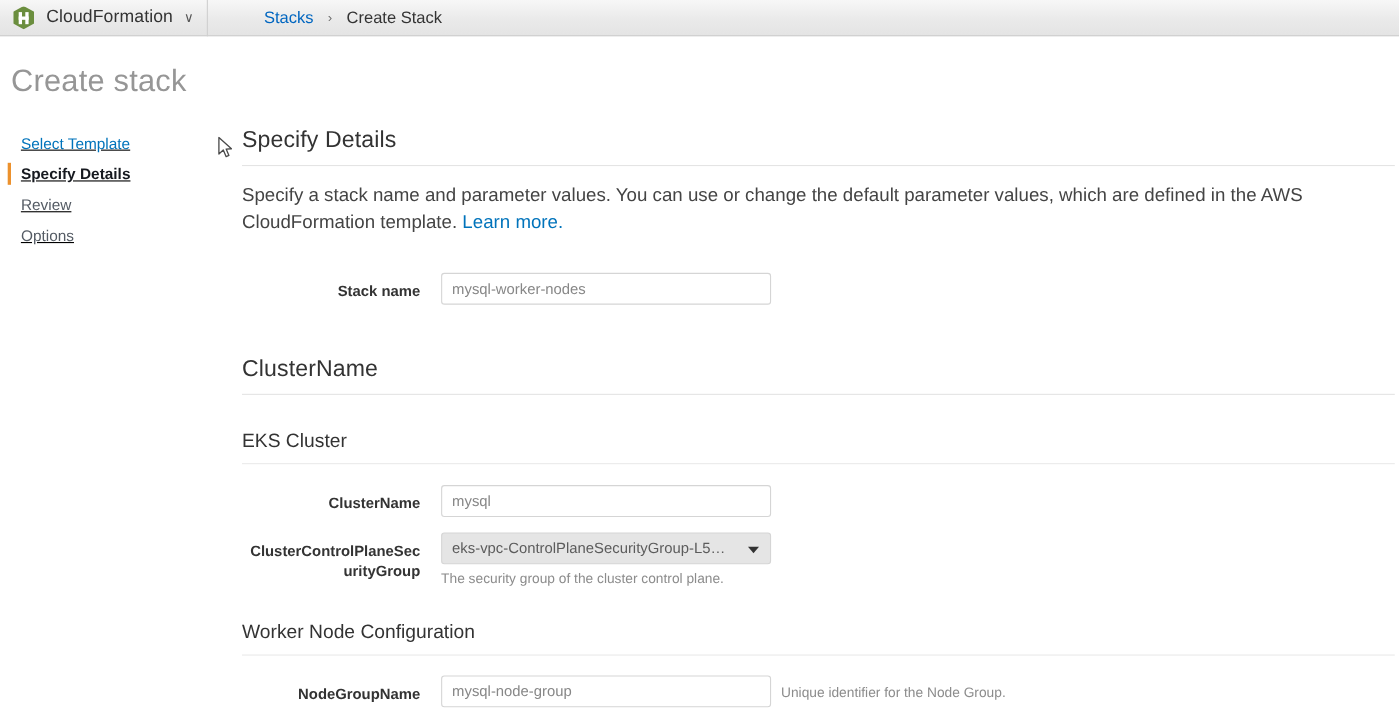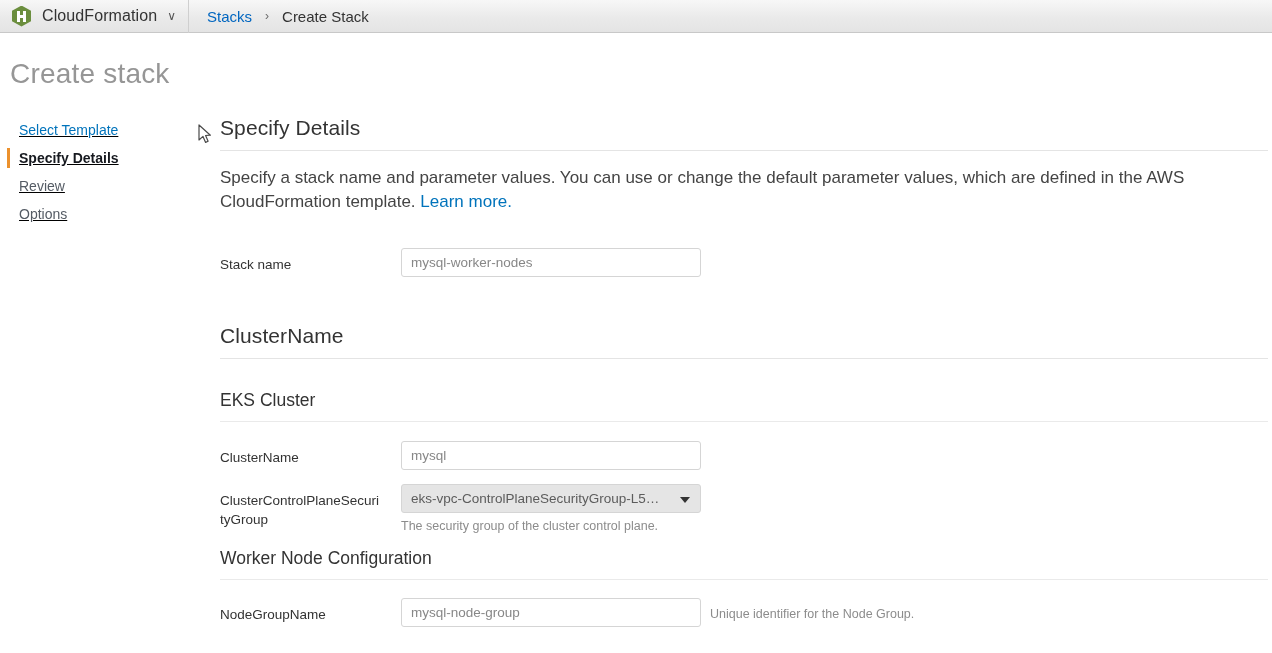--- a/index.html
+++ b/index.html
@@ -12,20 +12,21 @@
   }
 
   
   .topbar {
     position: relative;
     height: 33px;
     background: linear-gradient(to bottom, #f7f7f7 0%, #eaeaea 55%, #e4e4e4 100%);
     border-bottom: 1px solid #c8c8c8;
     display: flex;
     align-items: center;
+    gap: 33px;
   }
   .svc-block {
     display: flex;
     align-items: center;
     height: 33px;
     padding: 0 12px 0 12px;
     border-right: 1px solid #cfcfcf;
   }
   .cfn-icon {
     width: 19px; height: 21px;
@@ -157,24 +158,25 @@
 
   
   .row {
     display: flex;
     align-items: flex-start;
     margin-top: 6px;
   }
   .row-label {
     width: 181px;
     flex: 0 0 181px;
+    text-align: right;
     padding-right: 19px;
     padding-top: 7px;
     font-size: 13.5px;
-    font-weight: normal;
+    font-weight: bold;
     color: #333333;
     line-height: 1.42;
     word-break: break-all;
   }
   .row-field { flex: 0 0 auto; }
   .inp {
     width: 300px;
     height: 29px;
     padding: 0 9px;
     border: 1px solid #d5d5d5;
@@ -228,21 +230,21 @@
   .row-inline { display: flex; align-items: flex-start; }
 
   .sub-title {
     font-size: 17.5px;
     font-weight: normal;
     color: #333333;
     margin: 0;
   }
   .blk-params { margin-top: 47px; }
   .blk-eks    { margin-top: 31px; }
-  .blk-worker { margin-top: 14px; }
+  .blk-worker { margin-top: 30px; }
 
   
   .cursor {
     position: absolute;
     left: 198px;
     top: 124px;
     width: 14px;
     height: 20px;
     pointer-events: none;
   }

